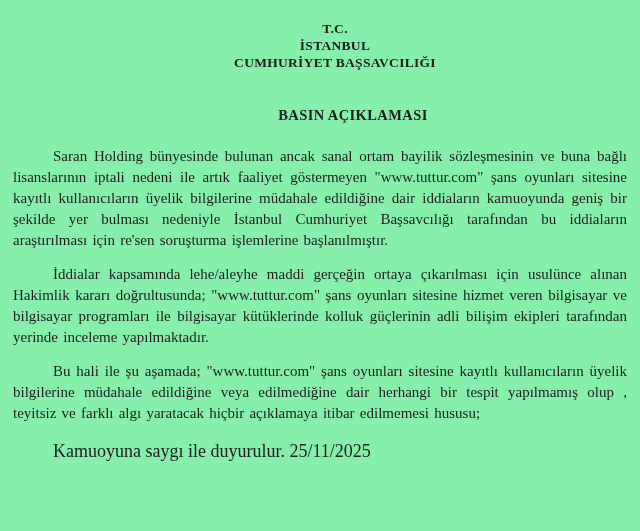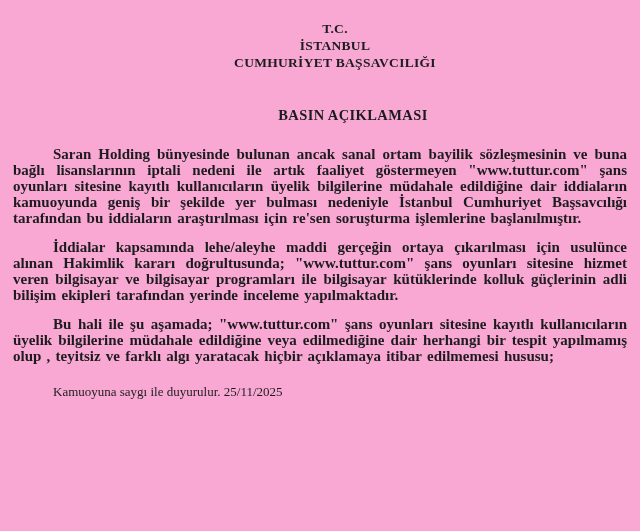--- a/index.html
+++ b/index.html
@@ -3,21 +3,21 @@
 <meta charset="utf-8">
 <style>
   html, body {
     margin: 0;
     padding: 0;
   }
   .page {
     position: relative;
     width: 640px;
     height: 531px;
-    background: #f9a8d4;
+    background: #86efac;
     font-family: "Liberation Serif", "DejaVu Serif", serif;
     color: #1c1c1e;
     overflow: hidden;
     box-sizing: border-box;
     padding: 20px 13px 0 13px;
   }
   .letterhead {
     position: relative;
     left: 15px;
     text-align: center;
@@ -34,28 +34,27 @@
     font-size: 14.5px;
     letter-spacing: 0.4px;
     margin-top: 36px;
   }
   .doc-body {
     margin-top: 22px;
   }
   .doc-body p {
     margin: 0 0 13px 0;
     font-size: 15px;
-    line-height: 16px;
+    line-height: 21px;
     text-align: justify;
     text-indent: 40px;
     word-spacing: 1.5px;
-    font-weight: bold;
   }
   .closing {
-    font-size: 13px;
+    font-size: 18px;
     line-height: 19.5px;
     text-indent: 40px;
     margin-top: 18px;
   }
   .signature {
     margin-top: 42px;
     padding-right: 30px;
     text-align: right;
     font-weight: bold;
     font-size: 15px;

